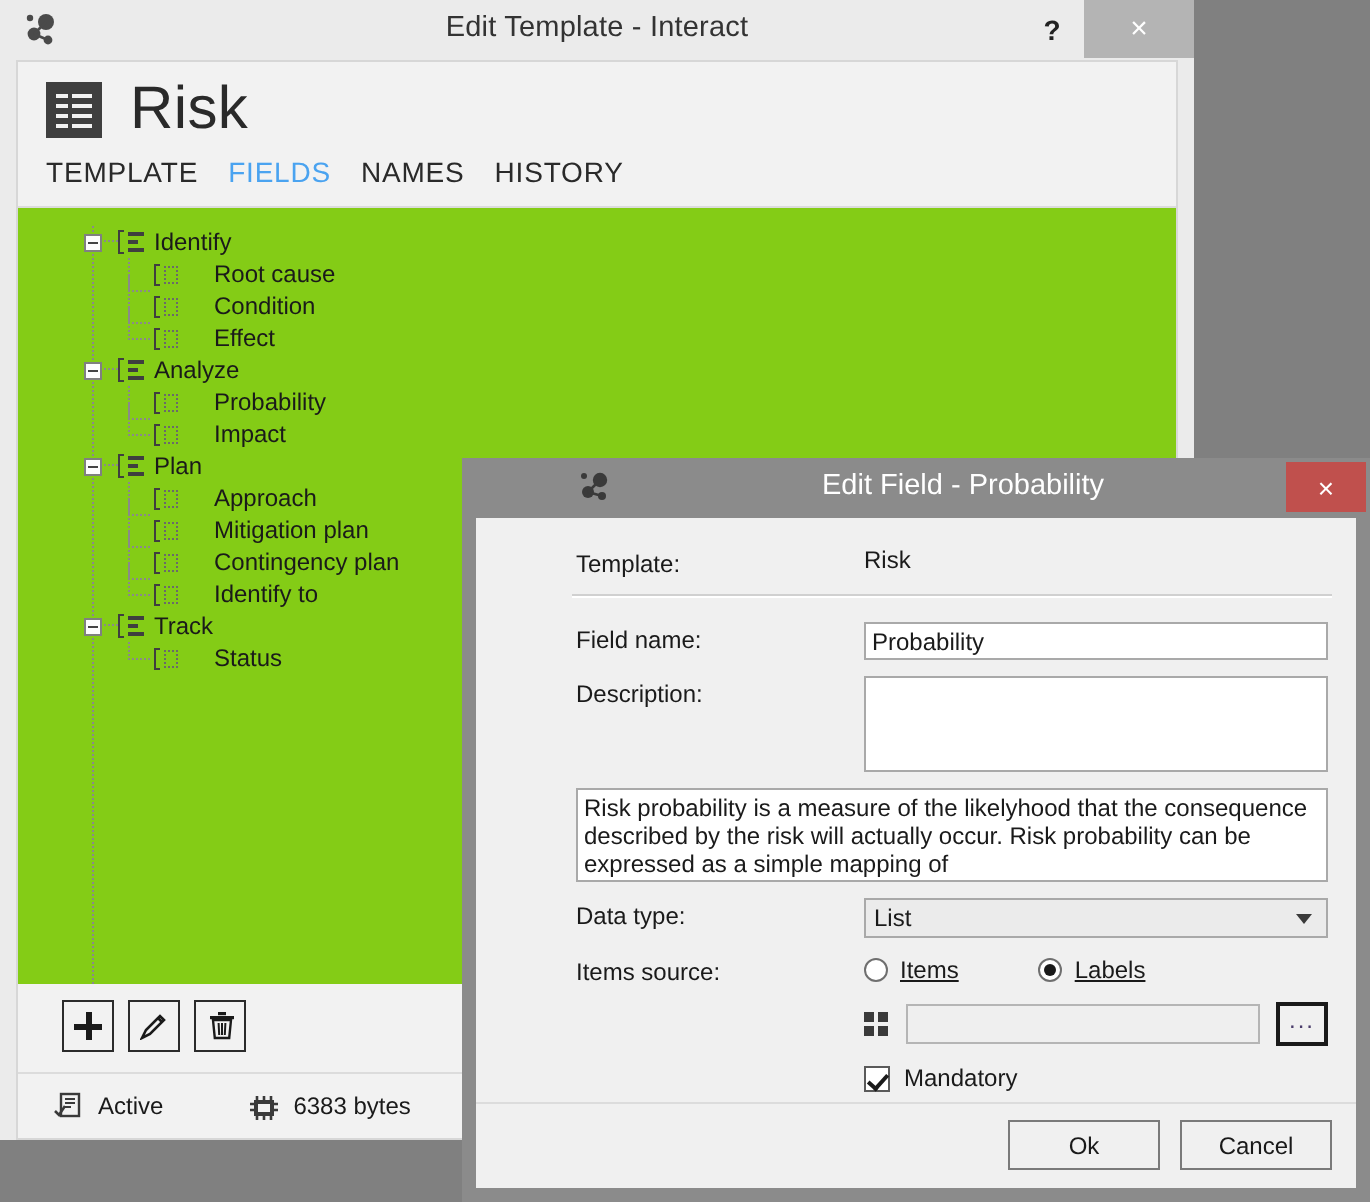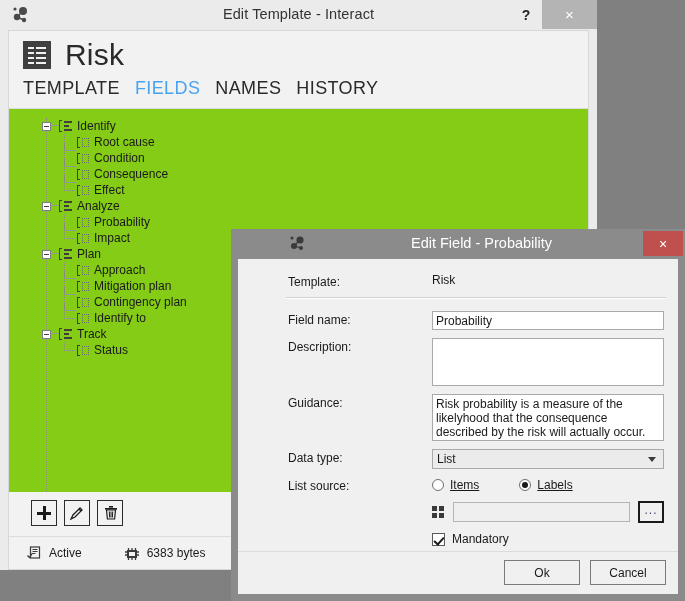--- a/index.html
+++ b/index.html
@@ -60,21 +60,21 @@
   #template-type-icon .rc{left:13px;width:10px;height:2px;}
   #page-title{
     margin-left:14px;font-size:30px;font-weight:300;color:#2a2a2a;
     line-height:1;letter-spacing:0.2px;
   }
   #tabs{
     display:flex;gap:15px;padding:8px 0 9px 14px;flex:none;
     border-bottom:1px solid #dcdcdc;
   }
   .tab{
-    font-size:18px;color:#2a2a2a;letter-spacing:0.4px;cursor:default;
+    font-size:14px;color:#2a2a2a;letter-spacing:0.4px;cursor:default;
   }
   .tab.active{color:#4aa3f0;}
   #tree-panel{
     flex:1;background:#84cc16;overflow:hidden;position:relative;
     padding-top:9px;min-height:0;
   }
   .tree-row{height:16px;display:flex;align-items:center;position:relative;}
   .tree-row .label{font-size:12px;color:#1a1a1a;white-space:nowrap;}
   
   .expander{
@@ -117,21 +117,21 @@
   }
   .icon-field .brk{
     position:absolute;left:1px;top:0;width:3px;height:11px;
     border:1px solid #3f3f3f;border-right:none;box-sizing:border-box;
   }
   .icon-field .dts{
     position:absolute;left:6px;top:1px;width:7px;height:9px;
     border:1px dotted #6a6a6a;box-sizing:border-box;
   }
   .lbl-group{position:absolute;left:68px;}
-  .lbl-field{position:absolute;left:85px;}
+  .lbl-field{position:absolute;left:98px;}
   #tree-toolbar{
     flex:none;padding:8px 0 10px 22px;display:flex;gap:7px;
   }
   .tb-btn{
     width:26px;height:26px;border:1px solid #2b2b2b;background:#f2f2f2;
     position:relative;cursor:default;box-sizing:border-box;
   }
   .plus-h,.plus-v{position:absolute;background:#1a1a1a;}
   .plus-h{left:5px;top:11px;width:14px;height:3px;}
   .plus-v{left:11px;top:5px;width:3px;height:14px;}
@@ -326,29 +326,20 @@
         <div class="tree-row">
           <span class="child-elbow" style="height:16px;border-left-style:dotted;"></span>
           <span class="icon-field">
             <i class="brk"></i>
             <i class="dts"></i>
           </span>
           <span class="label lbl-field">Condition</span>
           <span class="" style="position: absolute; left: 55px; top: 8px; height: 8px; border-left: 1px dotted rgb(138, 138, 138);"></span>
         </div>
         <div class="tree-row">
-          <span class="child-elbow" style="height:16px;border-left-style:dotted;"></span>
-          <span class="icon-field">
-            <i class="brk"></i>
-            <i class="dts"></i>
-          </span>
-          <span class="label lbl-field">Consequence</span>
-          <span class="" style="position: absolute; left: 55px; top: 8px; height: 8px; border-left: 1px dotted rgb(138, 138, 138);"></span>
-        </div>
-        <div class="tree-row">
           <span class="child-elbow" style="height:8px;"></span>
           <span class="icon-field">
             <i class="brk"></i>
             <i class="dts"></i>
           </span>
           <span class="label lbl-field">Effect</span>
         </div>
         <div class="tree-row">
           <span class="expander"></span>
           <span class="conn"></span>
@@ -526,34 +517,33 @@
         <div class="dlg-label">Field name:</div>
         <input class="txt-input" id="field-name-input" value="Probability" style="">
       </div>
 
       <div class="dlg-row">
         <div class="dlg-label">Description:</div>
         <textarea class="txt-area" id="desc-input" style=""></textarea>
       </div>
 
       <div class="dlg-row">
-        <div class="dlg-label">Guidance:</div>
         <textarea class="txt-area" id="guidance-input" style="">Risk probability is a measure of the likelyhood that the consequence described by the risk will actually occur. Risk probability can be expressed as a simple mapping of</textarea>
       </div>
 
       <div class="dlg-row">
         <div class="dlg-label">Data type:</div>
         <div class="combo">
           <span>List</span>
           <i class="caret"></i>
         </div>
       </div>
 
       <div class="dlg-row">
-        <div class="dlg-label">List source:</div>
+        <div class="dlg-label">Items source:</div>
         <div class="radio-group">
           <div class="radio">
             <span class="dot"></span>
             <span class="rl">Items</span>
           </div>
           <span id="radio-spacer"></span>
           <div class="radio sel">
             <span class="dot"></span>
             <span class="rl">Labels</span>
           </div>

